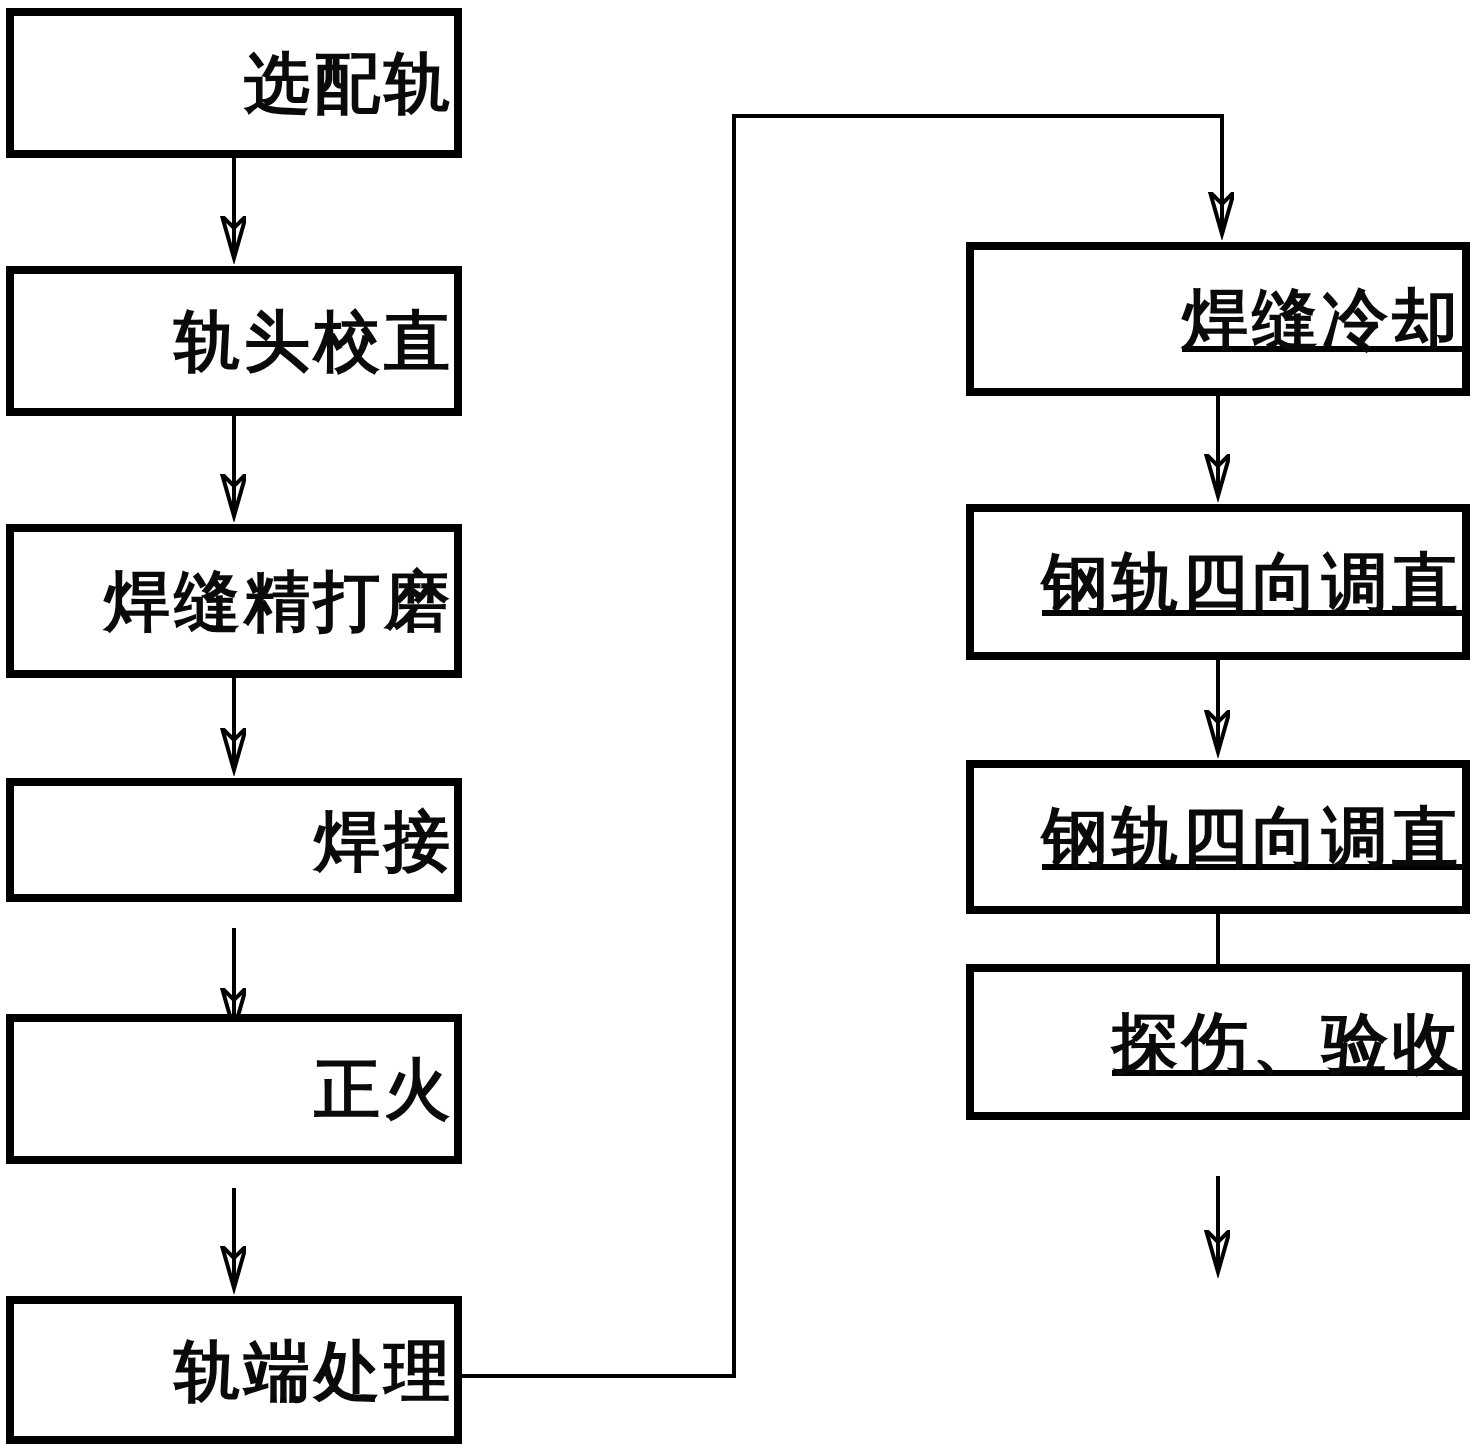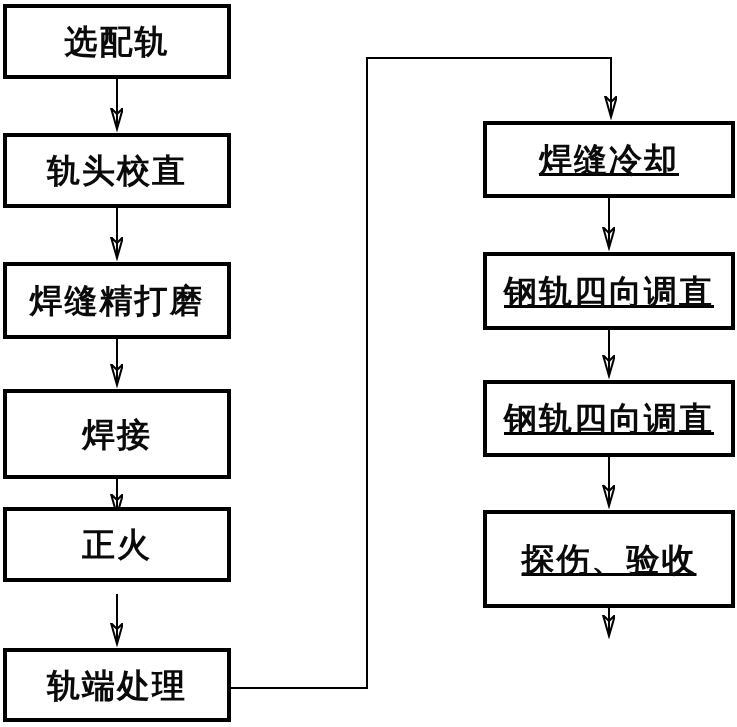--- a/index.html
+++ b/index.html
@@ -18,21 +18,21 @@
     background:var(--bg);
     overflow:hidden;
   }
   .node{
     position:absolute;
     box-sizing:border-box;
     border:4px solid var(--box-border);
     background:var(--box-fill);
     display:flex;
     align-items:center;
-    justify-content:center;
+    justify-content:flex-end;
   }
   .node.left-col{left:3px;width:228px;}
   .node.right-col{left:483px;width:252px;text-decoration:underline;}
   .node-label{
     color:var(--text);
     font-size:33px;
     font-weight:600;
     letter-spacing:2px;
     white-space:nowrap;
     line-height:1;
@@ -80,21 +80,21 @@
   </div>
 
   <div class="node left-col" style="top:133px;height:75px">
     <span class="node-label">轨头校直</span>
   </div>
 
   <div class="node left-col" style="top:262px;height:77px">
     <span class="node-label">焊缝精打磨</span>
   </div>
 
-  <div class="node left-col" style="top:389px;height:90px">
+  <div class="node left-col" style="top:389px;height:62px">
     <span class="node-label">焊接</span>
   </div>
 
   <div class="node left-col" style="top:507px;height:75px">
     <span class="node-label">正火</span>
   </div>
 
   <div class="node left-col" style="top:648px;height:74px">
     <span class="node-label">轨端处理</span>
   </div>
@@ -104,18 +104,18 @@
   </div>
 
   <div class="node right-col" style="top:252px;height:78px">
     <span class="node-label">钢轨四向调直</span>
   </div>
 
   <div class="node right-col" style="top:380px;height:77px">
     <span class="node-label">钢轨四向调直</span>
   </div>
 
-  <div class="node right-col" style="top:510px;height:98px">
+  <div class="node right-col" style="top:482px;height:78px">
     <span class="node-label">探伤、验收</span>
   </div>
 
 
 </div>
 
 </body></html>

